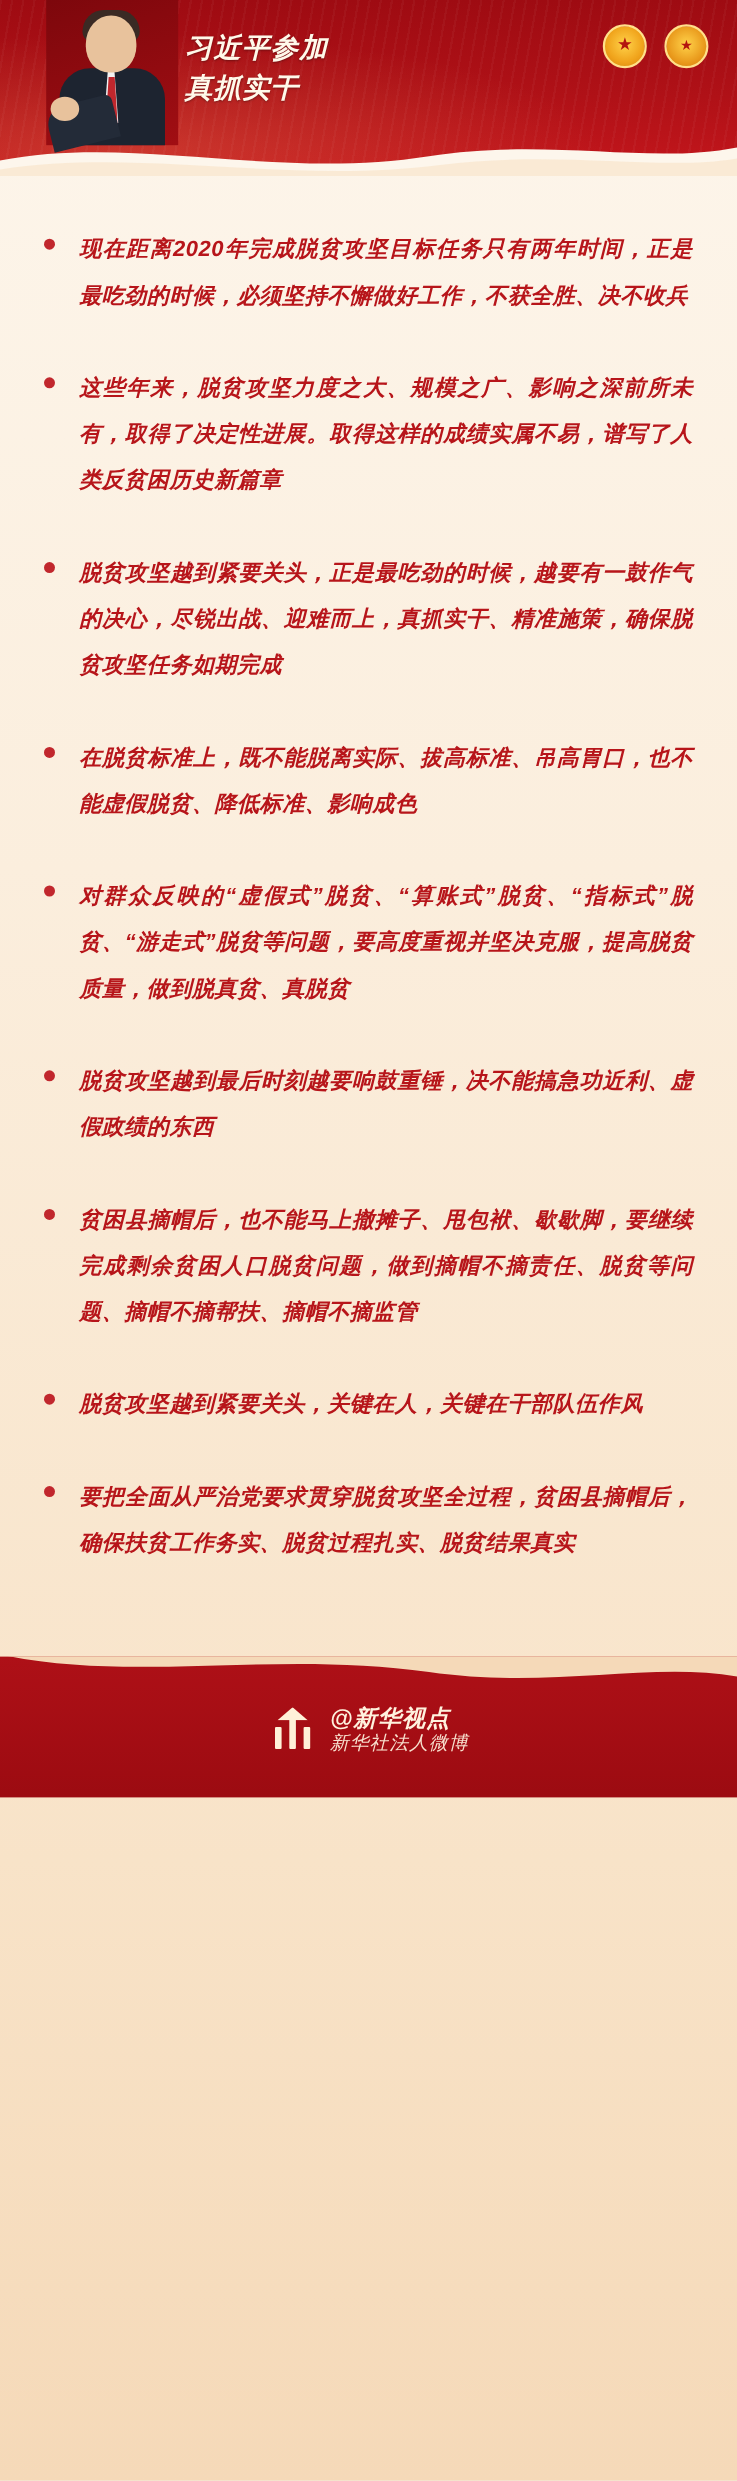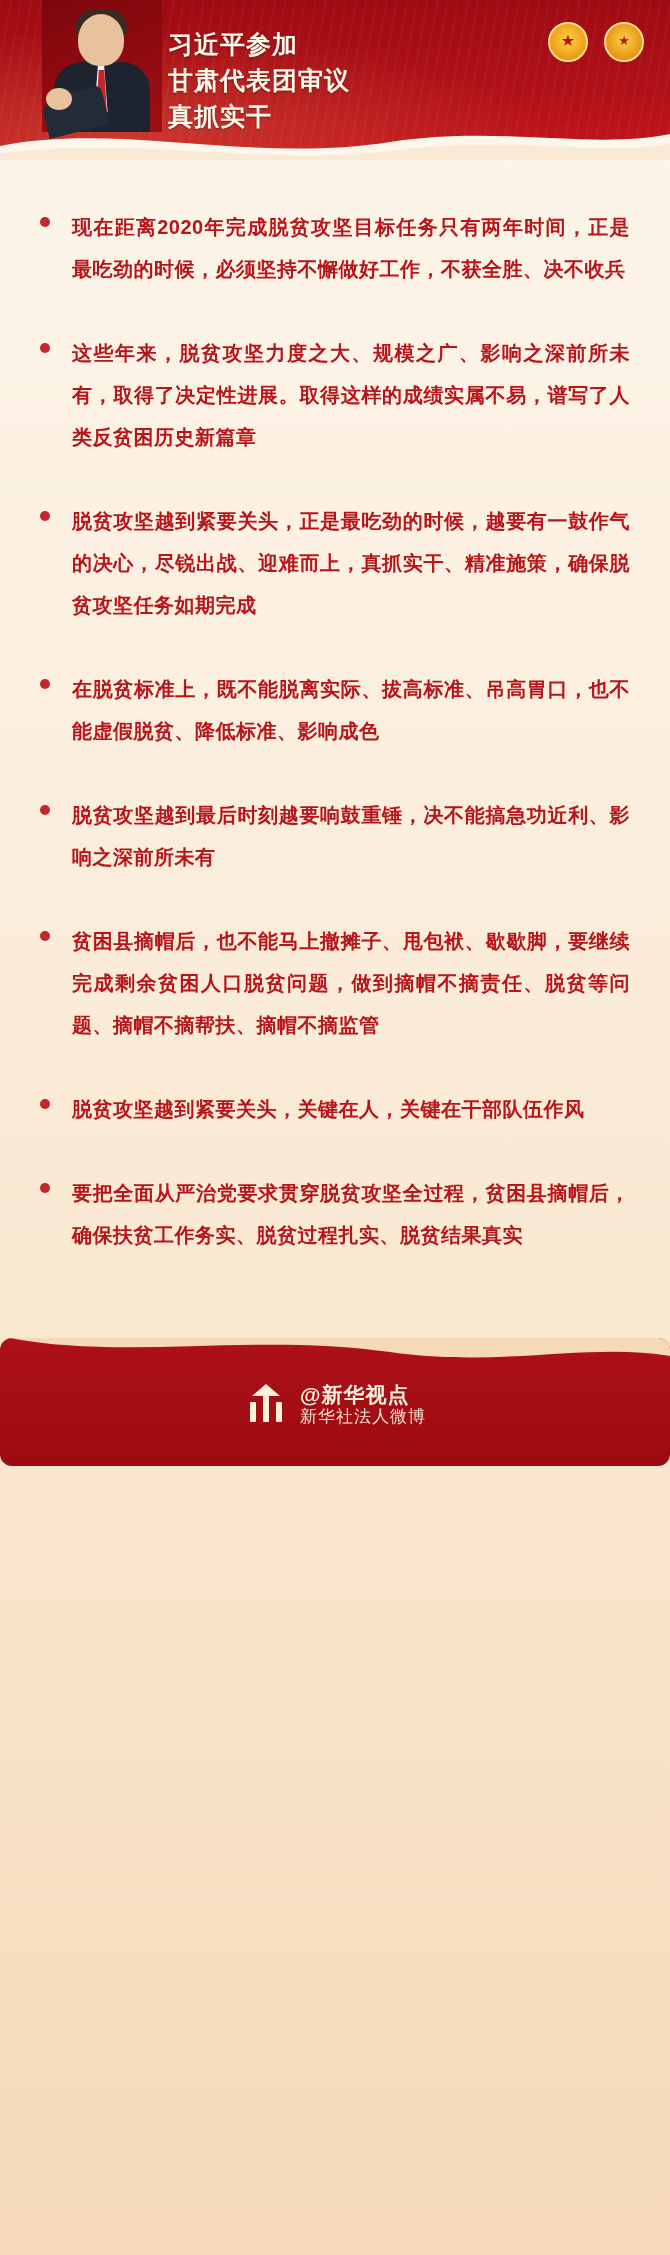--- a/index.html
+++ b/index.html
@@ -7,20 +7,21 @@
     width: 670px;
     background: #f4e6d2;
     font-family: "Liberation Sans", "DejaVu Sans", sans-serif;
   }
   .poster {
     position: relative;
     width: 670px;
     min-height: 2255px;
     background: linear-gradient(180deg, #fdf6ec 0%, #fbeedd 35%, #f8e3c8 75%, #f5d9b8 100%);
     overflow: hidden;
+    font-style: italic;
   }
 
   
   .header {
     position: relative;
     width: 670px;
     height: 160px;
     background: linear-gradient(180deg, #9e0b12 0%, #b01117 55%, #c4161c 100%);
     overflow: hidden;
   }
@@ -176,21 +177,20 @@
     text-align: justify;
   }
 
   
   .footer {
     position: relative;
     width: 670px;
     height: 128px;
     background: linear-gradient(180deg, #ae1017 0%, #9c0b11 100%);
     overflow: hidden;
-    border-radius: 12px;
   }
   .footer-wave {
     position: absolute;
     left: 0; top: -2px;
     width: 670px; height: 40px;
   }
   .footer-inner {
     position: absolute;
     left: 0; right: 0; top: 44px;
     display: flex;
@@ -247,21 +247,20 @@
       <div class="pshirt"></div>
       <div class="ptie"></div>
       <div class="phair"></div>
       <div class="phead"></div>
       <div class="parm"></div>
       <div class="phand"></div>
     </div>
 
     <div class="title-block">
       <div class="title-line">习近平参加</div>
-      <div class="title-line">甘肃代表团审议</div>
       <div class="title-line">真抓实干</div>
     </div>
 
     <div class="emblems">
       <div class="emblem national">
         <span class="star">★</span>
       </div>
       <div class="emblem cppcc">
         <span class="star">★</span>
       </div>
@@ -285,21 +284,25 @@
     <div class="quote">
       <span class="bullet"></span>
       <p class="quote-text">脱贫攻坚越到紧要关头，正是最吃劲的时候，越要有一鼓作气的决心，尽锐出战、迎难而上，真抓实干、精准施策，确保脱贫攻坚任务如期完成</p>
     </div>
     <div class="quote">
       <span class="bullet"></span>
       <p class="quote-text">在脱贫标准上，既不能脱离实际、拔高标准、吊高胃口，也不能虚假脱贫、降低标准、影响成色</p>
     </div>
     <div class="quote">
       <span class="bullet"></span>
-      <p class="quote-text">脱贫攻坚越到最后时刻越要响鼓重锤，决不能搞急功近利、影响之深前所未有</p>
+      <p class="quote-text">对群众反映的“虚假式”脱贫、“算账式”脱贫、“指标式”脱贫、“游走式”脱贫等问题，要高度重视并坚决克服，提高脱贫质量，做到脱真贫、真脱贫</p>
+    </div>
+    <div class="quote">
+      <span class="bullet"></span>
+      <p class="quote-text">脱贫攻坚越到最后时刻越要响鼓重锤，决不能搞急功近利、虚假政绩的东西</p>
     </div>
     <div class="quote">
       <span class="bullet"></span>
       <p class="quote-text">贫困县摘帽后，也不能马上撤摊子、甩包袱、歇歇脚，要继续完成剩余贫困人口脱贫问题，做到摘帽不摘责任、脱贫等问题、摘帽不摘帮扶、摘帽不摘监管</p>
     </div>
     <div class="quote">
       <span class="bullet"></span>
       <p class="quote-text">脱贫攻坚越到紧要关头，关键在人，关键在干部队伍作风</p>
     </div>
     <div class="quote">

